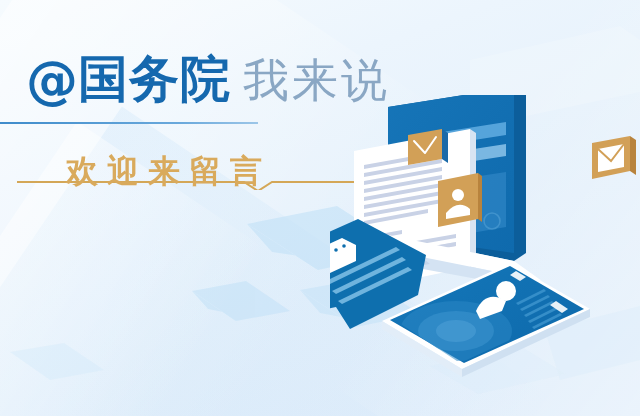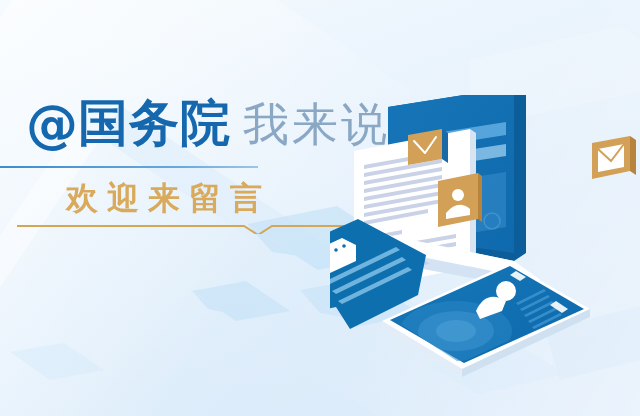--- a/index.html
+++ b/index.html
@@ -31,21 +31,21 @@
     transform:rotate(34deg);
   }
   .band-d{
     top:150px;left:-60px;width:230px;height:420px;
     background:linear-gradient(90deg,rgba(255,255,255,.5),rgba(255,255,255,0));
     transform:rotate(34deg);
   }
   
   .ghost{position:absolute;pointer-events:none;}
   
-  #headline{position:absolute;left:0;top:0;width:460px;height:210px;margin-top:44px;}
+  #headline{position:absolute;left:0;top:0;width:460px;height:210px;}
   .line1{
     position:absolute;left:26px;top:46px;
     white-space:nowrap;
   }
   .t-at{
     font-family:"DejaVu Sans",sans-serif;
     font-size:52px;font-weight:700;color:#1568ae;
     letter-spacing:0px;vertical-align:-2px;
   }
   .t-main{
@@ -56,21 +56,21 @@
   .t-sub{
     font-family:"DejaVu Sans","Liberation Sans",sans-serif;
     font-size:46px;font-weight:400;color:#8aa7c4;
     letter-spacing:3px;margin-left:12px;
   }
   .blue-rule{
     position:absolute;left:0;top:122px;width:258px;height:2px;
     background:linear-gradient(90deg,#3f8ccb 0%,#6aa9dc 70%,#9cc6e8 100%);
   }
   .line2{
-    position:absolute;left:66px;top:133px;white-space:nowrap;
+    position:absolute;left:66px;top:150px;white-space:nowrap;
     font-family:"DejaVu Sans","Liberation Sans",sans-serif;
     font-size:32px;font-weight:700;color:#d9aa5c;letter-spacing:9px;
   }
   .gold-frame{position:absolute;left:0;top:120px;width:436px;height:70px;}
   
   #illus{position:absolute;left:330px;top:95px;width:320px;height:330px;}
 </style>
 </head>
 <body>
 

